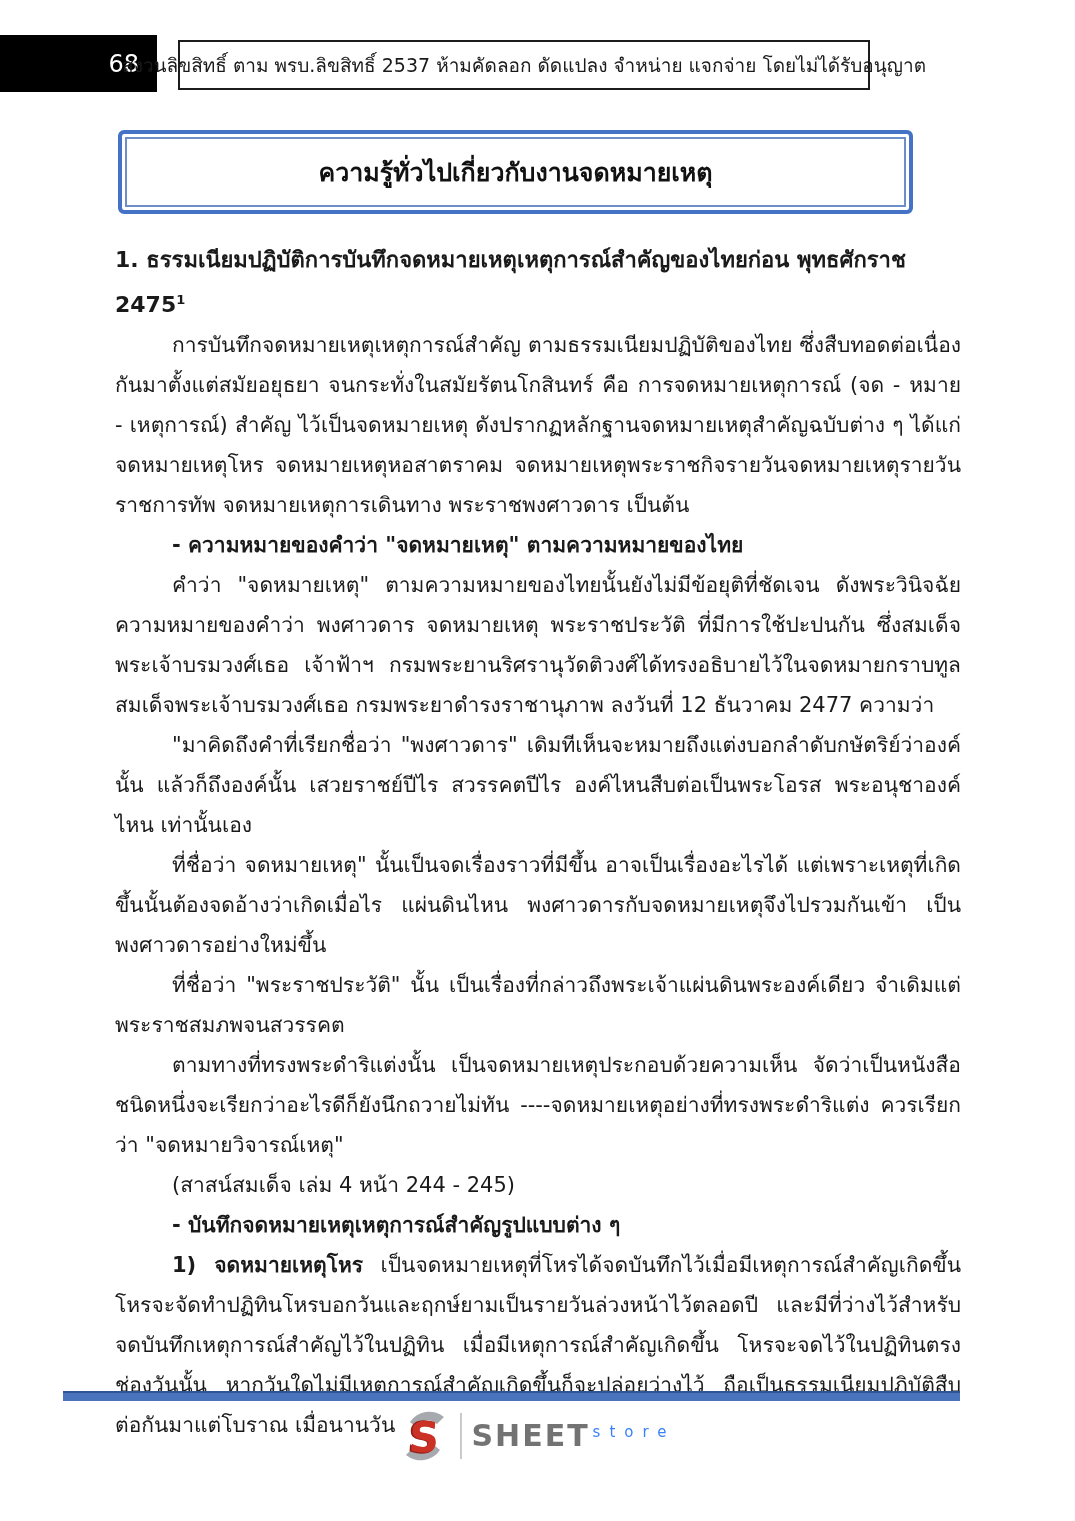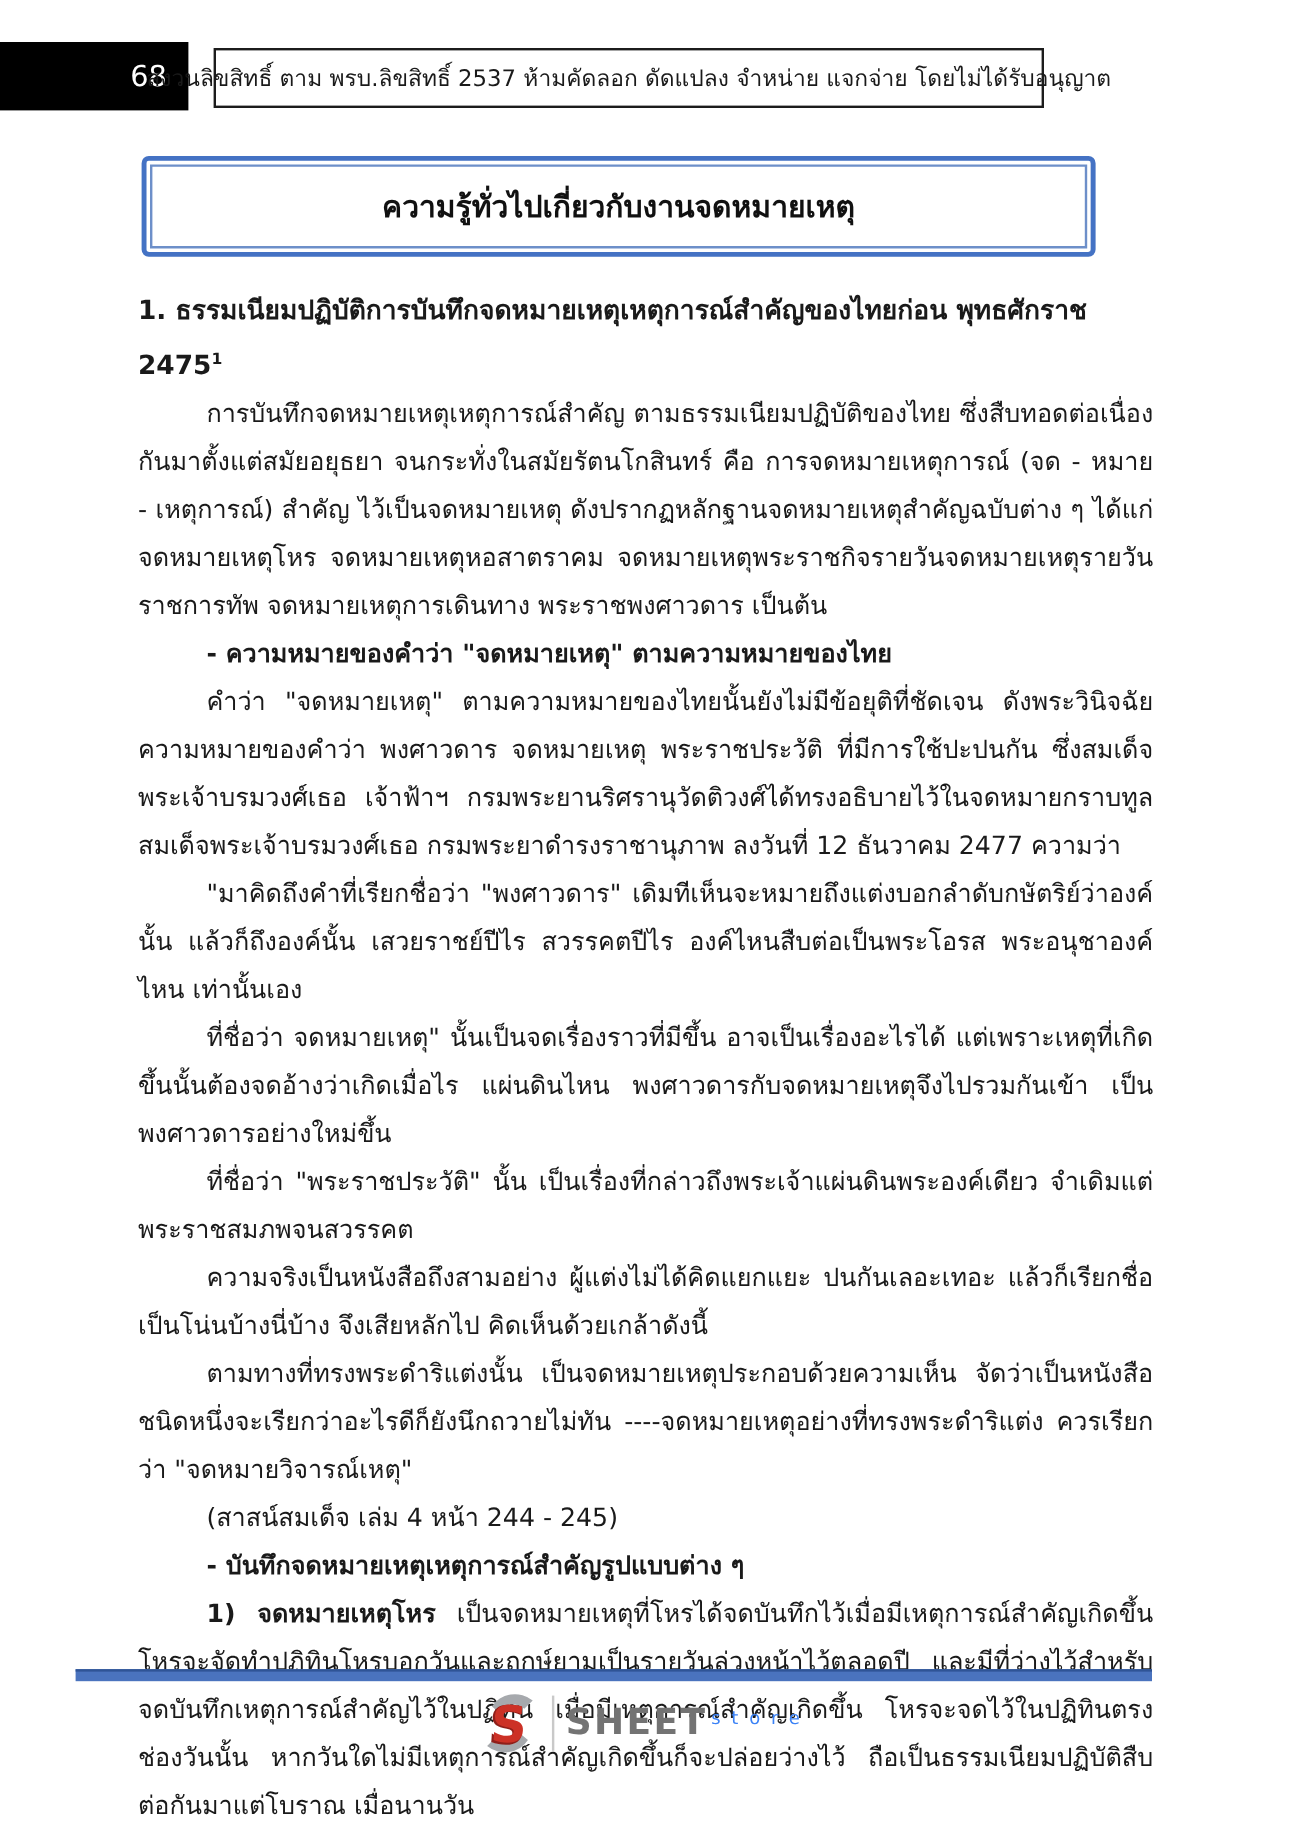--- a/index.html
+++ b/index.html
@@ -78,21 +78,20 @@
 
   <div class="body-text">
     <p class="h-sub"><span>1. ธรรมเนียมปฏิบัติการบันทึกจดหมายเหตุเหตุการณ์สำคัญของไทยก่อน พุทธศักราช 2475</span><sup>1</sup></p>
 
     <p class="para">การบันทึกจดหมายเหตุเหตุการณ์สำคัญ ตามธรรมเนียมปฏิบัติของไทย ซึ่งสืบทอดต่อเนื่องกันมาตั้งแต่สมัยอยุธยา จนกระทั่งในสมัยรัตนโกสินทร์ คือ การจดหมายเหตุการณ์ (จด - หมาย - เหตุการณ์) สำคัญ ไว้เป็นจดหมายเหตุ ดังปรากฏหลักฐานจดหมายเหตุสำคัญฉบับต่าง ๆ ได้แก่ จดหมายเหตุโหร จดหมายเหตุหอสาตราคม จดหมายเหตุพระราชกิจรายวันจดหมายเหตุรายวันราชการทัพ จดหมายเหตุการเดินทาง พระราชพงศาวดาร เป็นต้น</p>
     <p class="subhead">- ความหมายของคำว่า "จดหมายเหตุ" ตามความหมายของไทย</p>
     <p class="para">คำว่า "จดหมายเหตุ" ตามความหมายของไทยนั้นยังไม่มีข้อยุติที่ชัดเจน ดังพระวินิจฉัยความหมายของคำว่า พงศาวดาร จดหมายเหตุ พระราชประวัติ ที่มีการใช้ปะปนกัน ซึ่งสมเด็จพระเจ้าบรมวงศ์เธอ เจ้าฟ้าฯ กรมพระยานริศรานุวัดติวงศ์ได้ทรงอธิบายไว้ในจดหมายกราบทูลสมเด็จพระเจ้าบรมวงศ์เธอ กรมพระยาดำรงราชานุภาพ ลงวันที่ 12 ธันวาคม 2477 ความว่า</p>
     <p class="para">"มาคิดถึงคำที่เรียกชื่อว่า "พงศาวดาร" เดิมทีเห็นจะหมายถึงแต่งบอกลำดับกษัตริย์ว่าองค์นั้น แล้วก็ถึงองค์นั้น เสวยราชย์ปีไร สวรรคตปีไร องค์ไหนสืบต่อเป็นพระโอรส พระอนุชาองค์ไหน เท่านั้นเอง</p>
     <p class="para">ที่ชื่อว่า จดหมายเหตุ" นั้นเป็นจดเรื่องราวที่มีขึ้น อาจเป็นเรื่องอะไรได้ แต่เพราะเหตุที่เกิดขึ้นนั้นต้องจดอ้างว่าเกิดเมื่อไร แผ่นดินไหน พงศาวดารกับจดหมายเหตุจึงไปรวมกันเข้า เป็นพงศาวดารอย่างใหม่ขึ้น</p>
     <p class="para">ที่ชื่อว่า "พระราชประวัติ" นั้น เป็นเรื่องที่กล่าวถึงพระเจ้าแผ่นดินพระองค์เดียว จำเดิมแต่พระราชสมภพจนสวรรคต</p>
-    <p class="para">ความจริงเป็นหนังสือถึงสามอย่าง ผู้แต่งไม่ได้คิดแยกแยะ ปนกันเลอะเทอะ แล้วก็เรียกชื่อเป็นโน่นบ้างนี่บ้าง จึงเสียหลักไป คิดเห็นด้วยเกล้าดังนี้</p>
     <p class="para">ตามทางที่ทรงพระดำริแต่งนั้น เป็นจดหมายเหตุประกอบด้วยความเห็น จัดว่าเป็นหนังสือชนิดหนึ่งจะเรียกว่าอะไรดีก็ยังนึกถวายไม่ทัน ----จดหมายเหตุอย่างที่ทรงพระดำริแต่ง ควรเรียกว่า "จดหมายวิจารณ์เหตุ"</p>
     <p class="cite">(สาสน์สมเด็จ เล่ม 4 หน้า 244 - 245)</p>
     <p class="subhead">- บันทึกจดหมายเหตุเหตุการณ์สำคัญรูปแบบต่าง ๆ</p>
     <p class="para"><span class="lead-bold">1) จดหมายเหตุโหร</span><span> เป็นจดหมายเหตุที่โหรได้จดบันทึกไว้เมื่อมีเหตุการณ์สำคัญเกิดขึ้น โหรจะจัดทำปฏิทินโหรบอกวันและฤกษ์ยามเป็นรายวันล่วงหน้าไว้ตลอดปี และมีที่ว่างไว้สำหรับจดบันทึกเหตุการณ์สำคัญไว้ในปฏิทิน เมื่อมีเหตุการณ์สำคัญเกิดขึ้น โหรจะจดไว้ในปฏิทินตรงช่องวันนั้น หากวันใดไม่มีเหตุการณ์สำคัญเกิดขึ้นก็จะปล่อยว่างไว้ ถือเป็นธรรมเนียมปฏิบัติสืบต่อกันมาแต่โบราณ เมื่อนานวัน</span></p>
   </div>
 
   <div class="footer-bar"></div>
 
   <div class="footer-logo">
     <svg class="logo-icon" viewBox="0 0 50 52" xmlns="http://www.w3.org/2000/svg">

